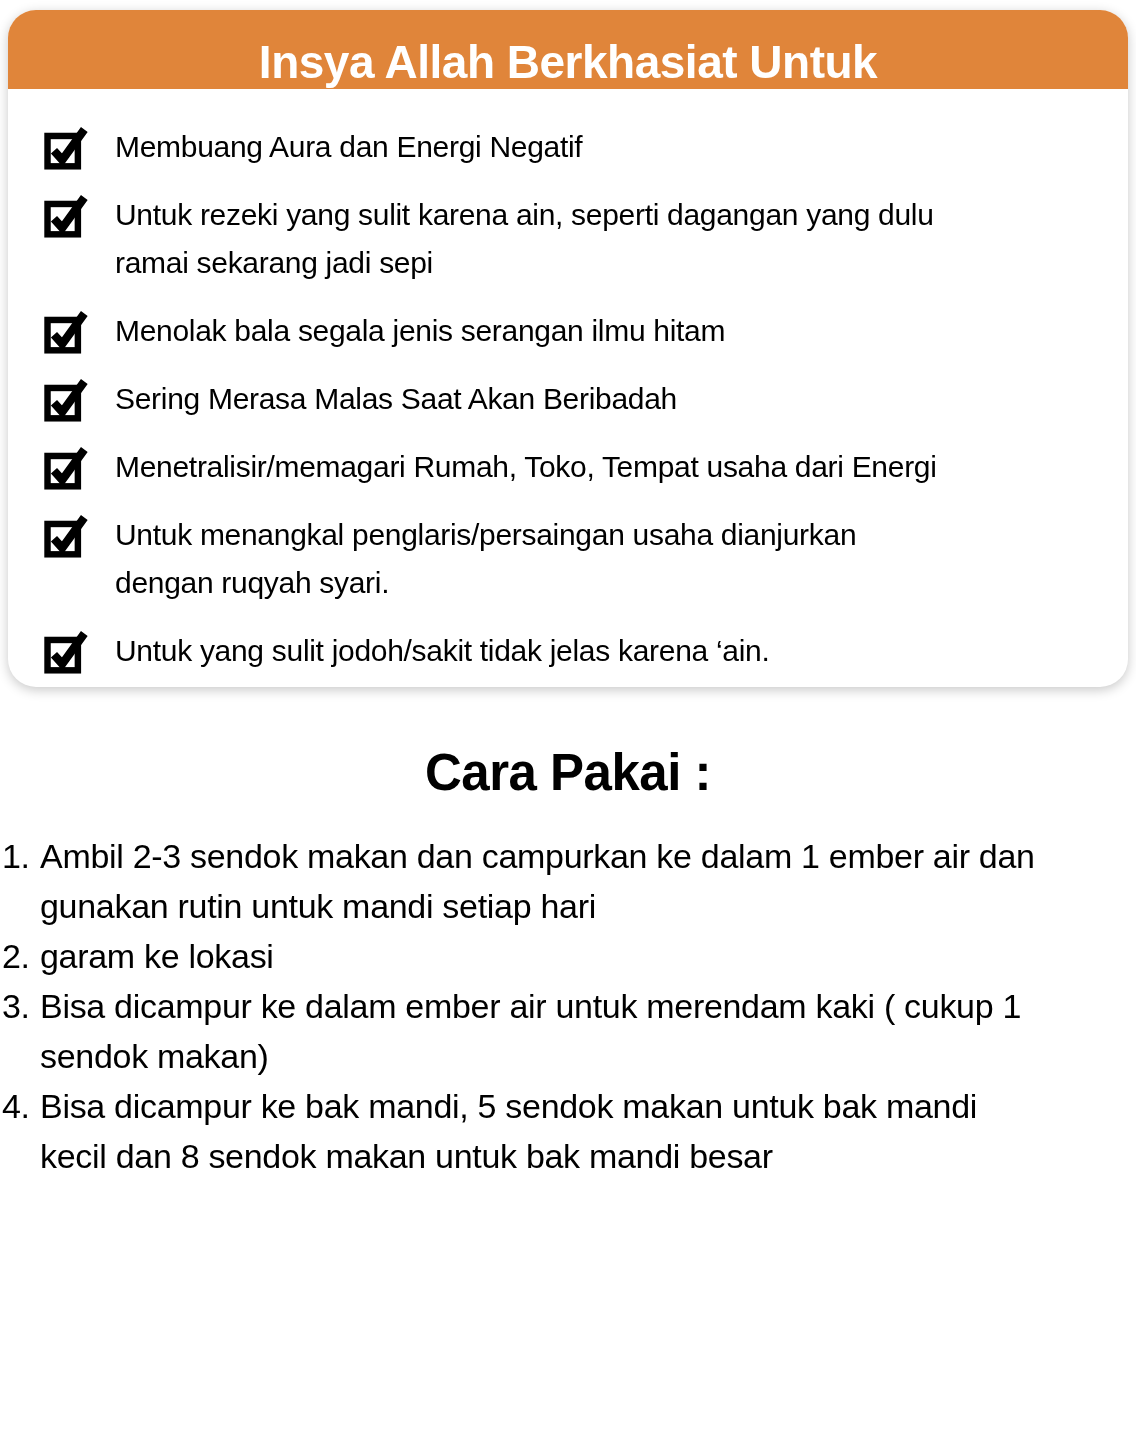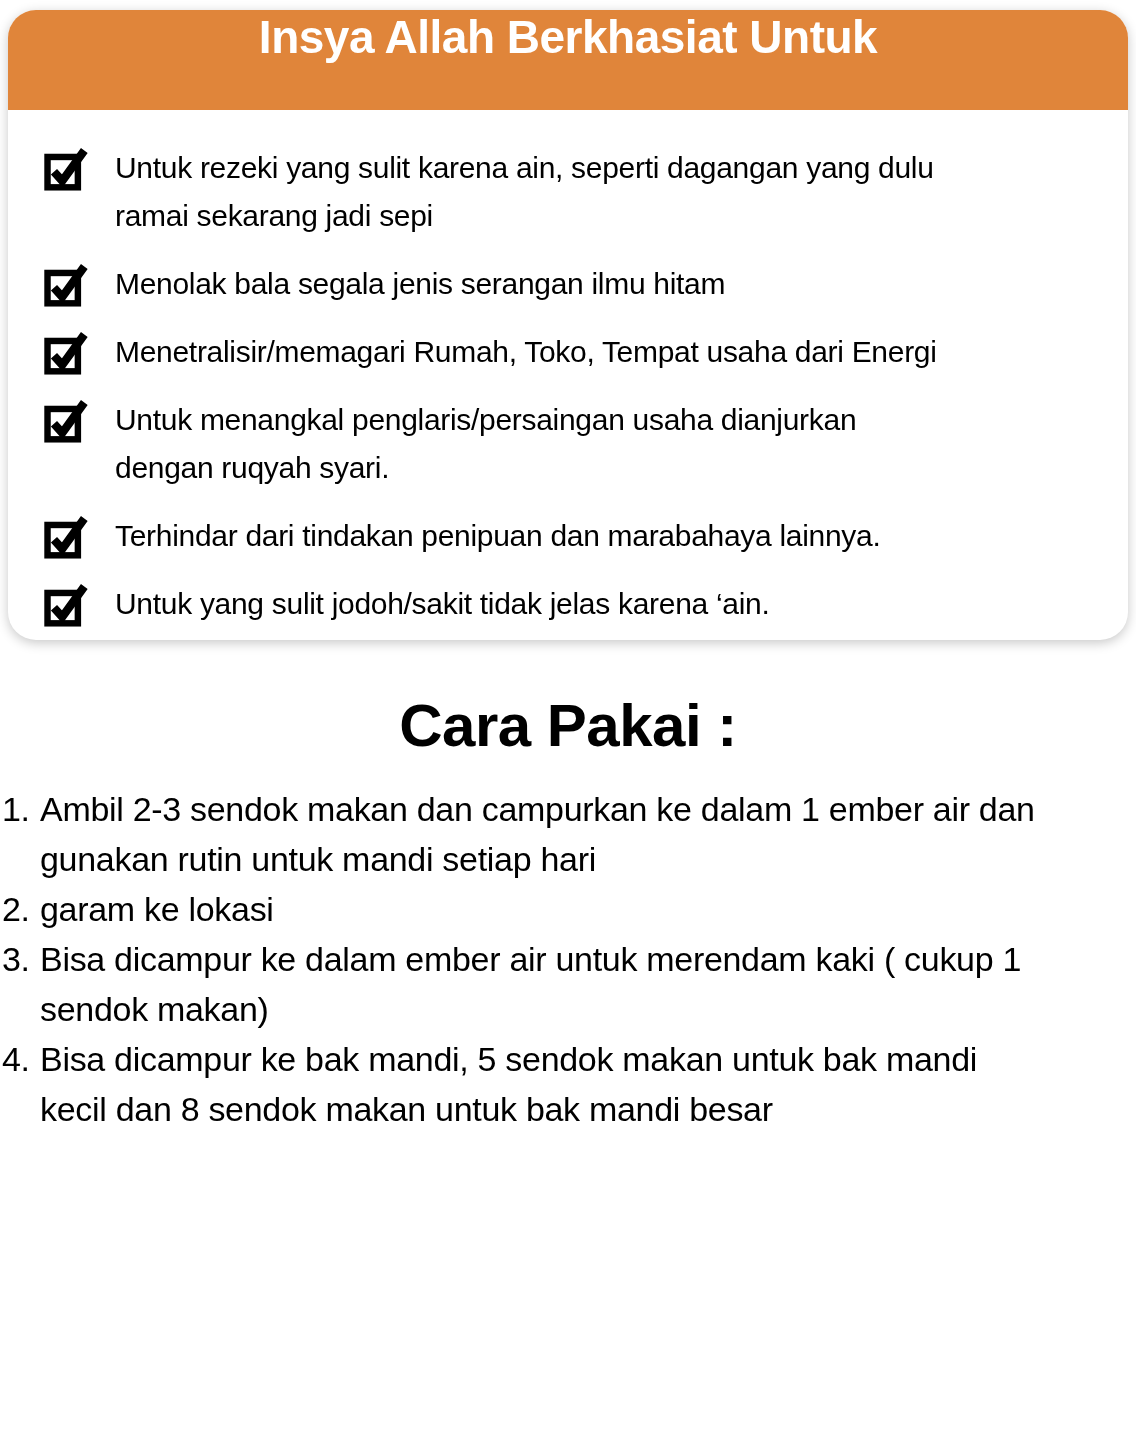--- a/index.html
+++ b/index.html
@@ -13,23 +13,23 @@
   .card {
     margin: 10px 8px 0 8px;
     width: 1120px;
     background: #fff;
     border-radius: 28px;
     box-shadow: 0 3px 12px rgba(0,0,0,0.22);
     overflow: hidden;
     box-sizing: border-box;
   }
   .card-header {
-    height: 100px;
+    height: 79px;
     background: #E0853A;
-    display: flex; align-items: flex-start; justify-content: center;
+    display: flex; align-items: flex-end; justify-content: center;
   }
   .card-header h1 {
     margin: 0;
     color: #fff;
     font-size: 46px;
     font-weight: bold;
     letter-spacing: -0.5px;
   }
   .checklist {
     list-style: none;
@@ -48,21 +48,21 @@
   .checkbox {
     flex: 0 0 auto;
     width: 46px; height: 48px;
     margin-right: 27px;
   }
   .checkbox svg { display: block; width: 46px; height: 48px; }
   .item-text .line { display: block; }
   .usage-heading {
     margin: 58px 0 30px 0;
     text-align: center;
-    font-size: 60px;
+    font-size: 51px;
     line-height: 56px;
     font-weight: bold;
     letter-spacing: -0.5px;
   }
   .steps {
     list-style: none;
     margin: 0;
     padding: 0 4px 0 2px;
   }
   .step {
@@ -80,20 +80,31 @@
 
 <div class="page">
 
   <section class="card">
     <header class="card-header" style="background: rgb(224, 133, 58);">
       <h1>Insya Allah Berkhasiat Untuk</h1>
     </header>
 
     <ul class="checklist">
 
+      <li class="check-item">
+        <span class="checkbox">
+          <svg viewBox="0 0 50 52" xmlns="http://www.w3.org/2000/svg">
+              <rect x="6" y="14" width="33" height="33" fill="none" stroke="#000" stroke-width="7"></rect>
+              <path d="M13 30 L22 40 L46 7" fill="none" stroke="#000" stroke-width="9"></path>
+            </svg>
+        </span>
+        <span class="item-text">
+          <span class="line">Membuang Aura dan Energi Negatif</span>
+        </span>
+      </li>
 
       <li class="check-item">
         <span class="checkbox">
           <svg viewBox="0 0 50 52" xmlns="http://www.w3.org/2000/svg">
               <rect x="6" y="14" width="33" height="33" fill="none" stroke="#000" stroke-width="7"></rect>
               <path d="M13 30 L22 40 L46 7" fill="none" stroke="#000" stroke-width="9"></path>
             </svg>
         </span>
         <span class="item-text">
           <span class="line">Untuk rezeki yang sulit karena ain, seperti dagangan yang dulu</span>
@@ -106,20 +117,31 @@
           <svg viewBox="0 0 50 52" xmlns="http://www.w3.org/2000/svg">
               <rect x="6" y="14" width="33" height="33" fill="none" stroke="#000" stroke-width="7"></rect>
               <path d="M13 30 L22 40 L46 7" fill="none" stroke="#000" stroke-width="9"></path>
             </svg>
         </span>
         <span class="item-text">
           <span class="line">Menolak bala segala jenis serangan ilmu hitam</span>
         </span>
       </li>
 
+      <li class="check-item">
+        <span class="checkbox">
+          <svg viewBox="0 0 50 52" xmlns="http://www.w3.org/2000/svg">
+              <rect x="6" y="14" width="33" height="33" fill="none" stroke="#000" stroke-width="7"></rect>
+              <path d="M13 30 L22 40 L46 7" fill="none" stroke="#000" stroke-width="9"></path>
+            </svg>
+        </span>
+        <span class="item-text">
+          <span class="line">Sering Merasa Malas Saat Akan Beribadah</span>
+        </span>
+      </li>
 
       <li class="check-item">
         <span class="checkbox">
           <svg viewBox="0 0 50 52" xmlns="http://www.w3.org/2000/svg">
               <rect x="6" y="14" width="33" height="33" fill="none" stroke="#000" stroke-width="7"></rect>
               <path d="M13 30 L22 40 L46 7" fill="none" stroke="#000" stroke-width="9"></path>
             </svg>
         </span>
         <span class="item-text">
           <span class="line">Menetralisir/memagari Rumah, Toko, Tempat usaha dari Energi</span>
@@ -132,31 +154,20 @@
               <rect x="6" y="14" width="33" height="33" fill="none" stroke="#000" stroke-width="7"></rect>
               <path d="M13 30 L22 40 L46 7" fill="none" stroke="#000" stroke-width="9"></path>
             </svg>
         </span>
         <span class="item-text">
           <span class="line">Untuk menangkal penglaris/persaingan usaha dianjurkan</span>
           <span class="line">dengan ruqyah syari.</span>
         </span>
       </li>
 
-      <li class="check-item">
-        <span class="checkbox">
-          <svg viewBox="0 0 50 52" xmlns="http://www.w3.org/2000/svg">
-              <rect x="6" y="14" width="33" height="33" fill="none" stroke="#000" stroke-width="7"></rect>
-              <path d="M13 30 L22 40 L46 7" fill="none" stroke="#000" stroke-width="9"></path>
-            </svg>
-        </span>
-        <span class="item-text">
-          <span class="line">Terhindar dari tindakan penipuan dan marabahaya lainnya.</span>
-        </span>
-      </li>
 
       <li class="check-item">
         <span class="checkbox">
           <svg viewBox="0 0 50 52" xmlns="http://www.w3.org/2000/svg">
               <rect x="6" y="14" width="33" height="33" fill="none" stroke="#000" stroke-width="7"></rect>
               <path d="M13 30 L22 40 L46 7" fill="none" stroke="#000" stroke-width="9"></path>
             </svg>
         </span>
         <span class="item-text">
           <span class="line">Untuk yang sulit jodoh/sakit tidak jelas karena ‘ain.</span>

